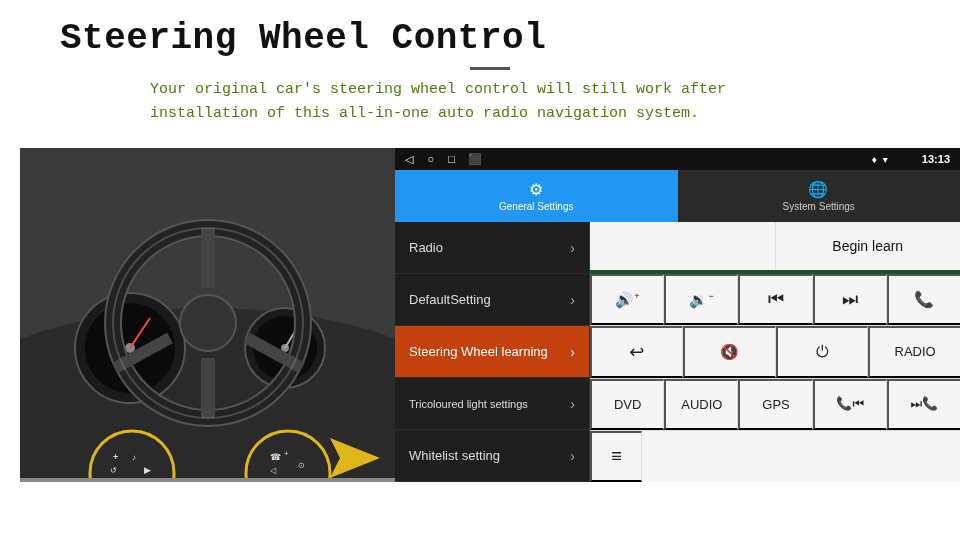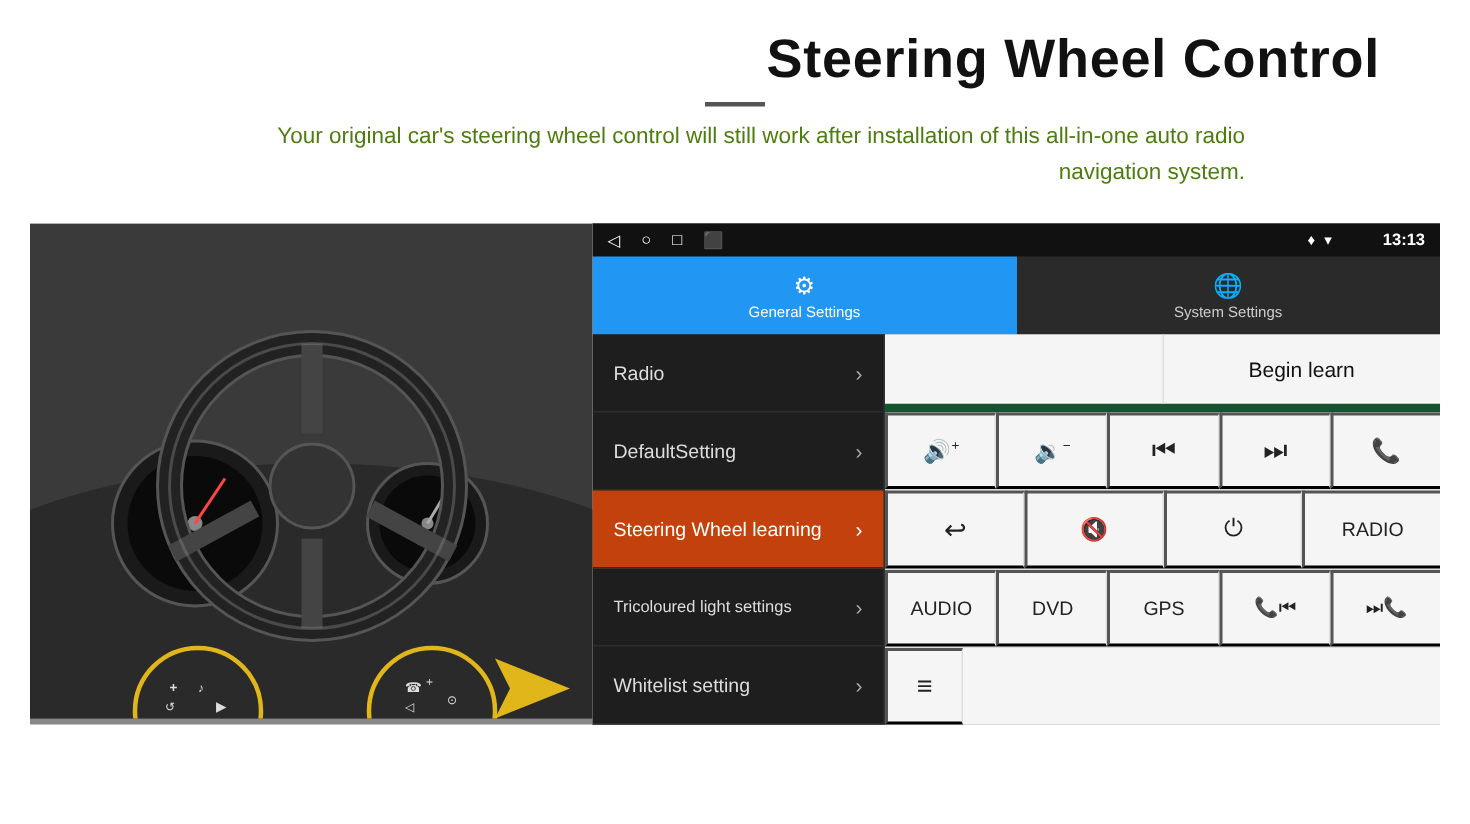--- a/index.html
+++ b/index.html
@@ -5,22 +5,23 @@
     * { box-sizing: border-box; margin: 0; padding: 0; }
     body {
       font-family: Arial, sans-serif;
       background: #fff;
       width: 980px;
       min-height: 549px;
       overflow: hidden;
     }
 
     .header {
-      text-align: right;
+      text-align: left;
       padding: 18px 60px 10px;
+      font-family: Liberation Mono, monospace;
     }
     .header h1 {
       font-size: 36px;
       font-weight: 900;
       color: #111;
       letter-spacing: 0.5px;
     }
     .header-divider {
       width: 40px;
       height: 3px;
@@ -166,21 +167,21 @@
       flex: 1;
       background: #f0f0f0;
       display: flex;
       flex-direction: column;
     }
 
     
     .top-row {
       display: flex;
       height: 52px;
-      border-bottom: 6px solid #14532d;
+      border-bottom: 4px solid #14532d;
       justify-content: space-between;
     }
     .top-row-empty {
       flex: 1;
       background: #f5f5f5;
       border-right: 1px solid #ddd;
     }
     .begin-learn-btn {
       flex: 1;
       display: flex;
@@ -378,24 +379,24 @@
               <button class="ctrl-btn">
                 <span style="font-size:16px;">⏻</span>
               </button>
               <button class="ctrl-btn">
                 <span>RADIO</span>
               </button>
             </div>
 
             <div class="controls-row">
               <button class="ctrl-btn">
+                <span>DVD</span>
+              </button>
+              <button class="ctrl-btn">
                 <span>AUDIO</span>
-              </button>
-              <button class="ctrl-btn">
-                <span>DVD</span>
               </button>
               <button class="ctrl-btn">
                 <span>GPS</span>
               </button>
               <button class="ctrl-btn">
                 <span style="font-size:13px;">📞⏮</span>
               </button>
               <button class="ctrl-btn">
                 <span style="font-size:13px;">⏭📞</span>
               </button>

